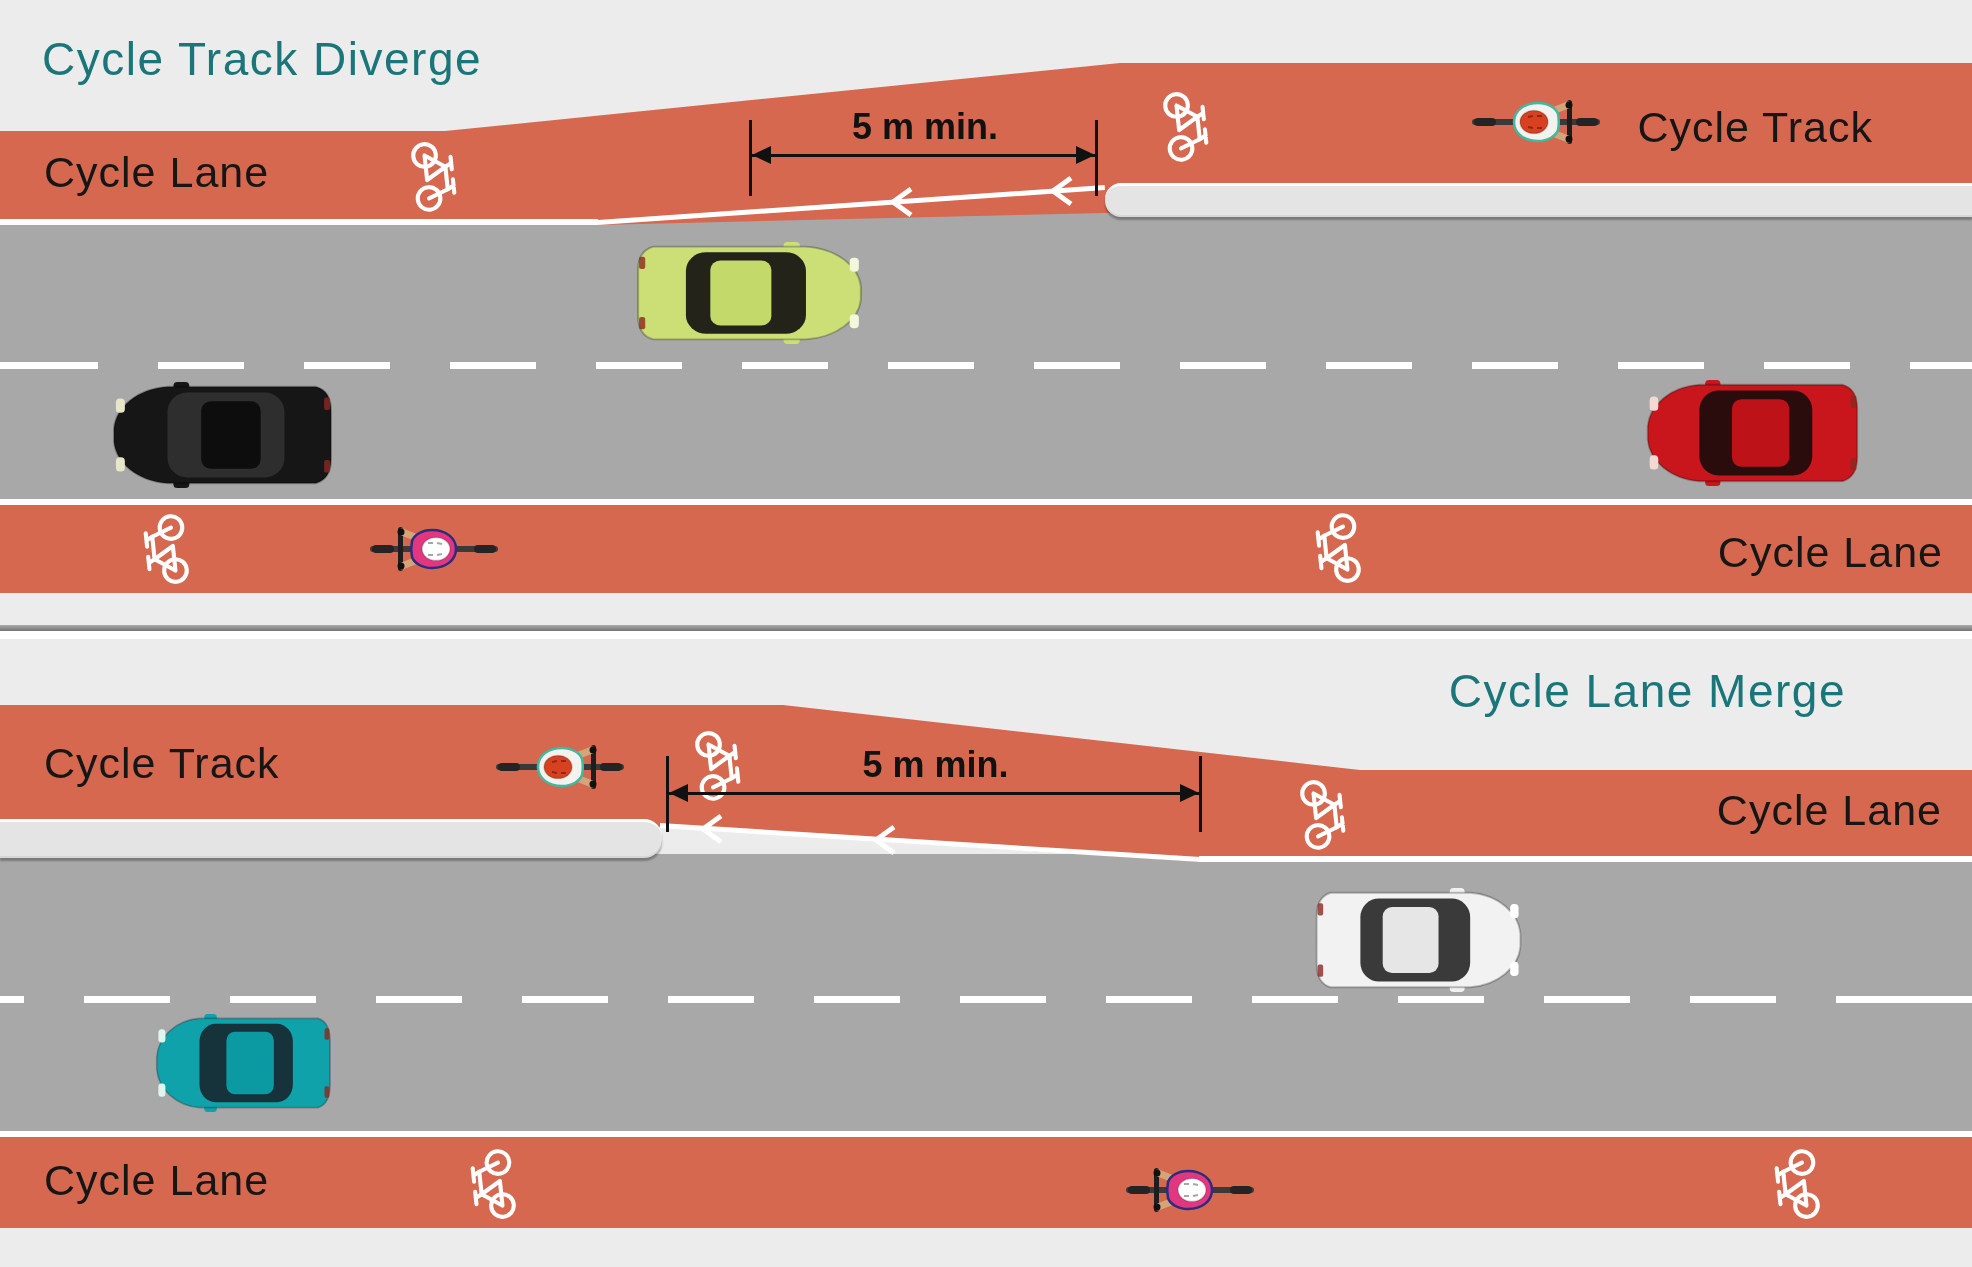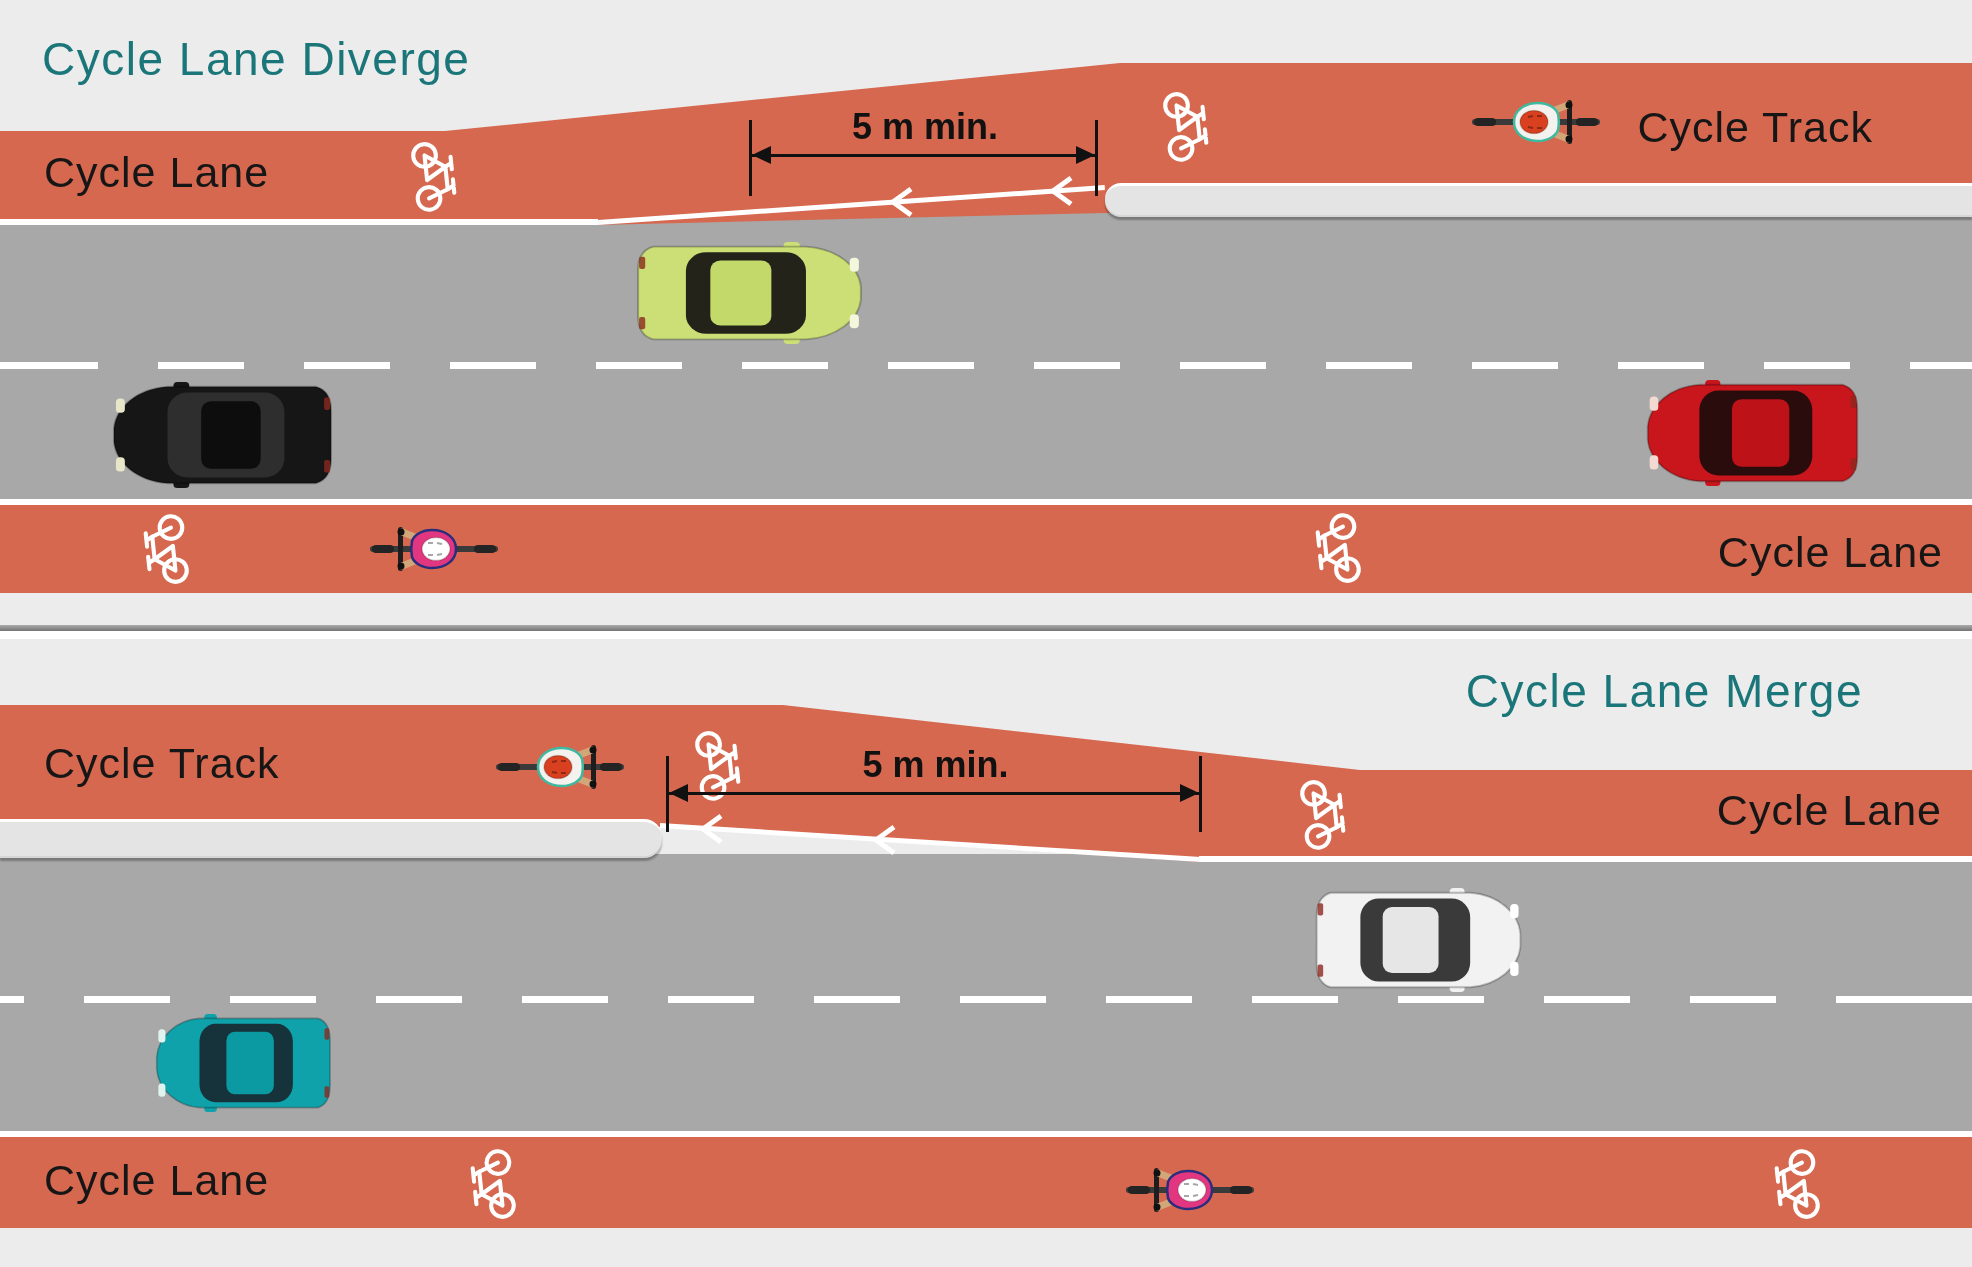--- a/index.html
+++ b/index.html
@@ -65,21 +65,21 @@
 
   <div class="red-lane" style="top:505px;height:88px;"></div>
 
   <div class="tick" style="left:749px;top:120px;"></div>
   <div class="tick" style="left:1095px;top:120px;"></div>
   <div class="dim-line" style="left:752px;top:154px;width:343px;"></div>
   <div class="arr l" style="left:752px;top:146px;"></div>
   <div class="arr r" style="left:1076px;top:146px;"></div>
   <div class="dim-label" style="left:752px;top:106px;width:346px;">5 m min.</div>
 
-  <div class="title" style="left:42px;top:32px;">Cycle Lane Diverge</div>
+  <div class="title" style="left:42px;top:32px;">Cycle Track Diverge</div>
   <div class="label" style="left:44px;top:148px;">Cycle Lane</div>
   <div class="label" style="right:99px;top:103px;">Cycle Track</div>
   <div class="label" style="right:29px;top:528px;">Cycle Lane</div>
 
   <div class="sep-line" style="top:625px;"></div>
   <div class="sep-white" style="top:631px;"></div>
 
   <div class="road" style="top:854px;height:283px;"></div>
   <div class="dash" style="top:996px;background-position:-62px 0;"></div>
   <div class="red" id="red-bottom"></div>
@@ -97,21 +97,21 @@
 
   <div class="red-lane" style="top:1137px;height:91px;"></div>
 
   <div class="tick" style="left:666px;top:756px;"></div>
   <div class="tick" style="left:1199px;top:756px;"></div>
   <div class="dim-line" style="left:669px;top:792px;width:530px;"></div>
   <div class="arr l" style="left:669px;top:784px;"></div>
   <div class="arr r" style="left:1180px;top:784px;"></div>
   <div class="dim-label" style="left:669px;top:744px;width:533px;">5 m min.</div>
 
-  <div class="title" style="right:109px;top:664px;text-align:right;">Cycle Lane Merge</div>
+  <div class="title" style="right:126px;top:664px;text-align:right;">Cycle Lane Merge</div>
   <div class="label" style="left:44px;top:739px;">Cycle Track</div>
   <div class="label" style="right:30px;top:786px;">Cycle Lane</div>
   <div class="label" style="left:44px;top:1156px;">Cycle Lane</div>
 
   <div class="abs" id="scene-layer" style="left:0;top:0;width:100%;height:100%;z-index:40;">
       <div class="item" style="left: 633px; top: 242px; width: 234px; height: 102px;">
     <svg viewBox="0 0 230 110" preserveAspectRatio="none">
       <rect x="148" y="0" width="16" height="10" rx="4" fill="#CBDF76"></rect>
       <rect x="148" y="100" width="16" height="10" rx="4" fill="#CBDF76"></rect>
       <path d="M20,5 C10,8 5,16 5,30 L5,80 C5,94 10,102 20,105 L170,105 C200,103 222,84 224,62 L224,48 C222,26 200,7 170,5 Z" fill="#CBDF76" stroke="rgba(0,0,0,0.25)" stroke-width="2"></path>

